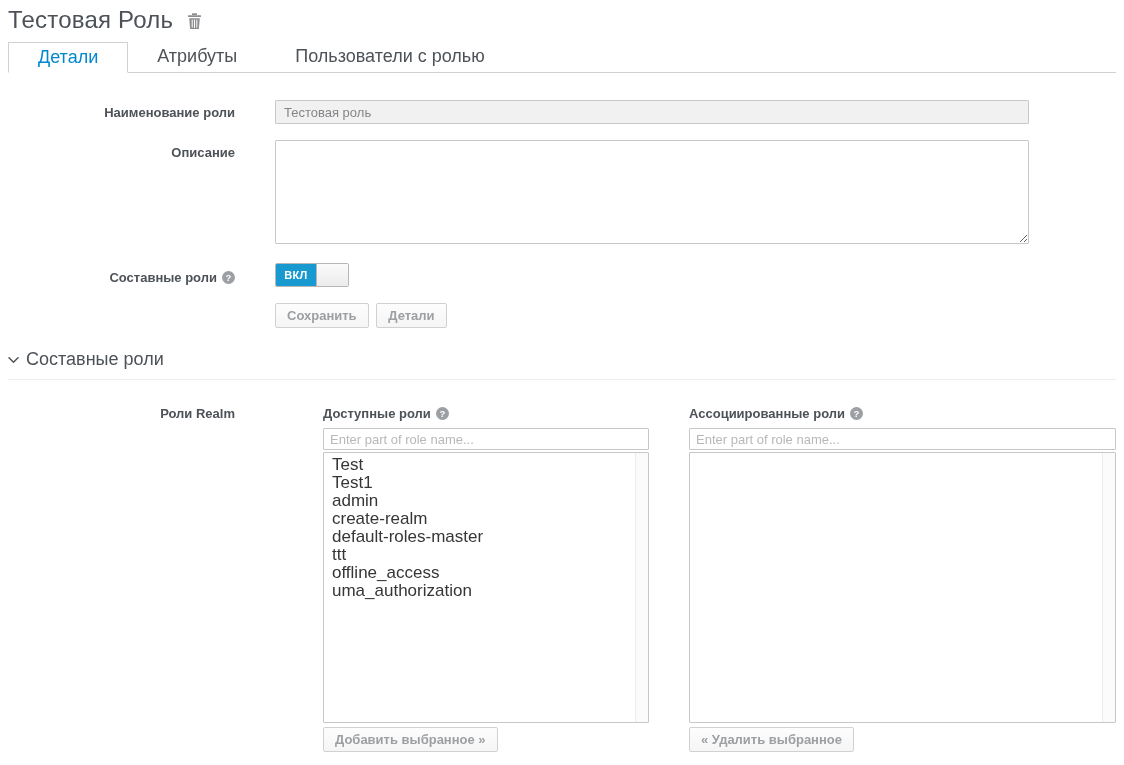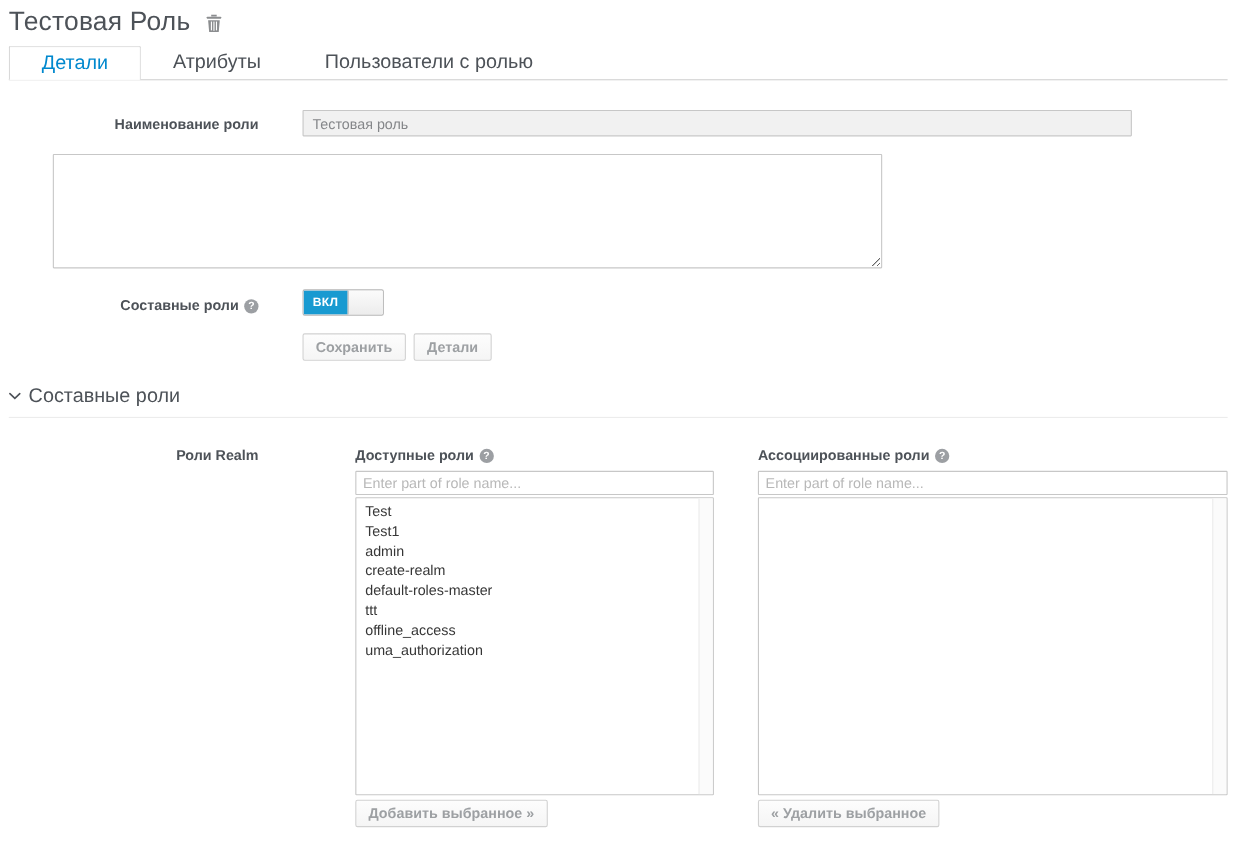--- a/index.html
+++ b/index.html
@@ -82,21 +82,21 @@
   .pick-col-header { font-weight: 600; font-size: 13px; padding-top: 2px; }
   .role-search {
     margin-top: 7px; width: 100%; height: 22px; border: 1px solid #c7c7c7; border-radius: 1px;
     padding: 2px 6px; font: 13px "Liberation Sans","DejaVu Sans",sans-serif; color: #404040;
   }
   .role-search::placeholder { color: #b8b8b8; opacity: 1; }
   .role-listbox {
     position: relative; margin-top: 2px; height: 271px; border: 1px solid #c7c7c7; border-radius: 1px;
     background: #fff; overflow: hidden; padding: 3px 0;
   }
-  .role-option { padding: 0 8px; line-height: 18px; font-size: 13px; color: #363636; cursor: pointer; }
+  .role-option { padding: 0 8px; line-height: 18px; font-size: 17px; color: #363636; cursor: pointer; }
   .scrollbar-track {
     position: absolute; top: 0; right: 0; bottom: 0; width: 13px;
     background: #fbfbfb; border-left: 1px solid #ececec; cursor: pointer;
   }
   .pick-btn-row { margin-top: 4px; }
 </style>
 </head>
 <body>
 
 <div class="page">
@@ -130,20 +130,21 @@
   <div class="details-form">
 
     <div class="form-row">
       <label class="form-label">Наименование роли</label>
       <div class="form-control-col">
         <input class="text-input disabled" type="text" readonly="" value="Тестовая роль" style="">
       </div>
     </div>
 
     <div class="form-row">
+      <label class="form-label">Описание</label>
       <div class="form-control-col">
         <textarea class="desc-textarea" style=""></textarea>
       </div>
     </div>
 
     <div class="form-row row-composite">
       <label class="form-label"><span>Составные роли</span><span class="help-icon">?</span></label>
       <div class="form-control-col">
         <div class="switch">
           <div class="switch-on">ВКЛ</div>

